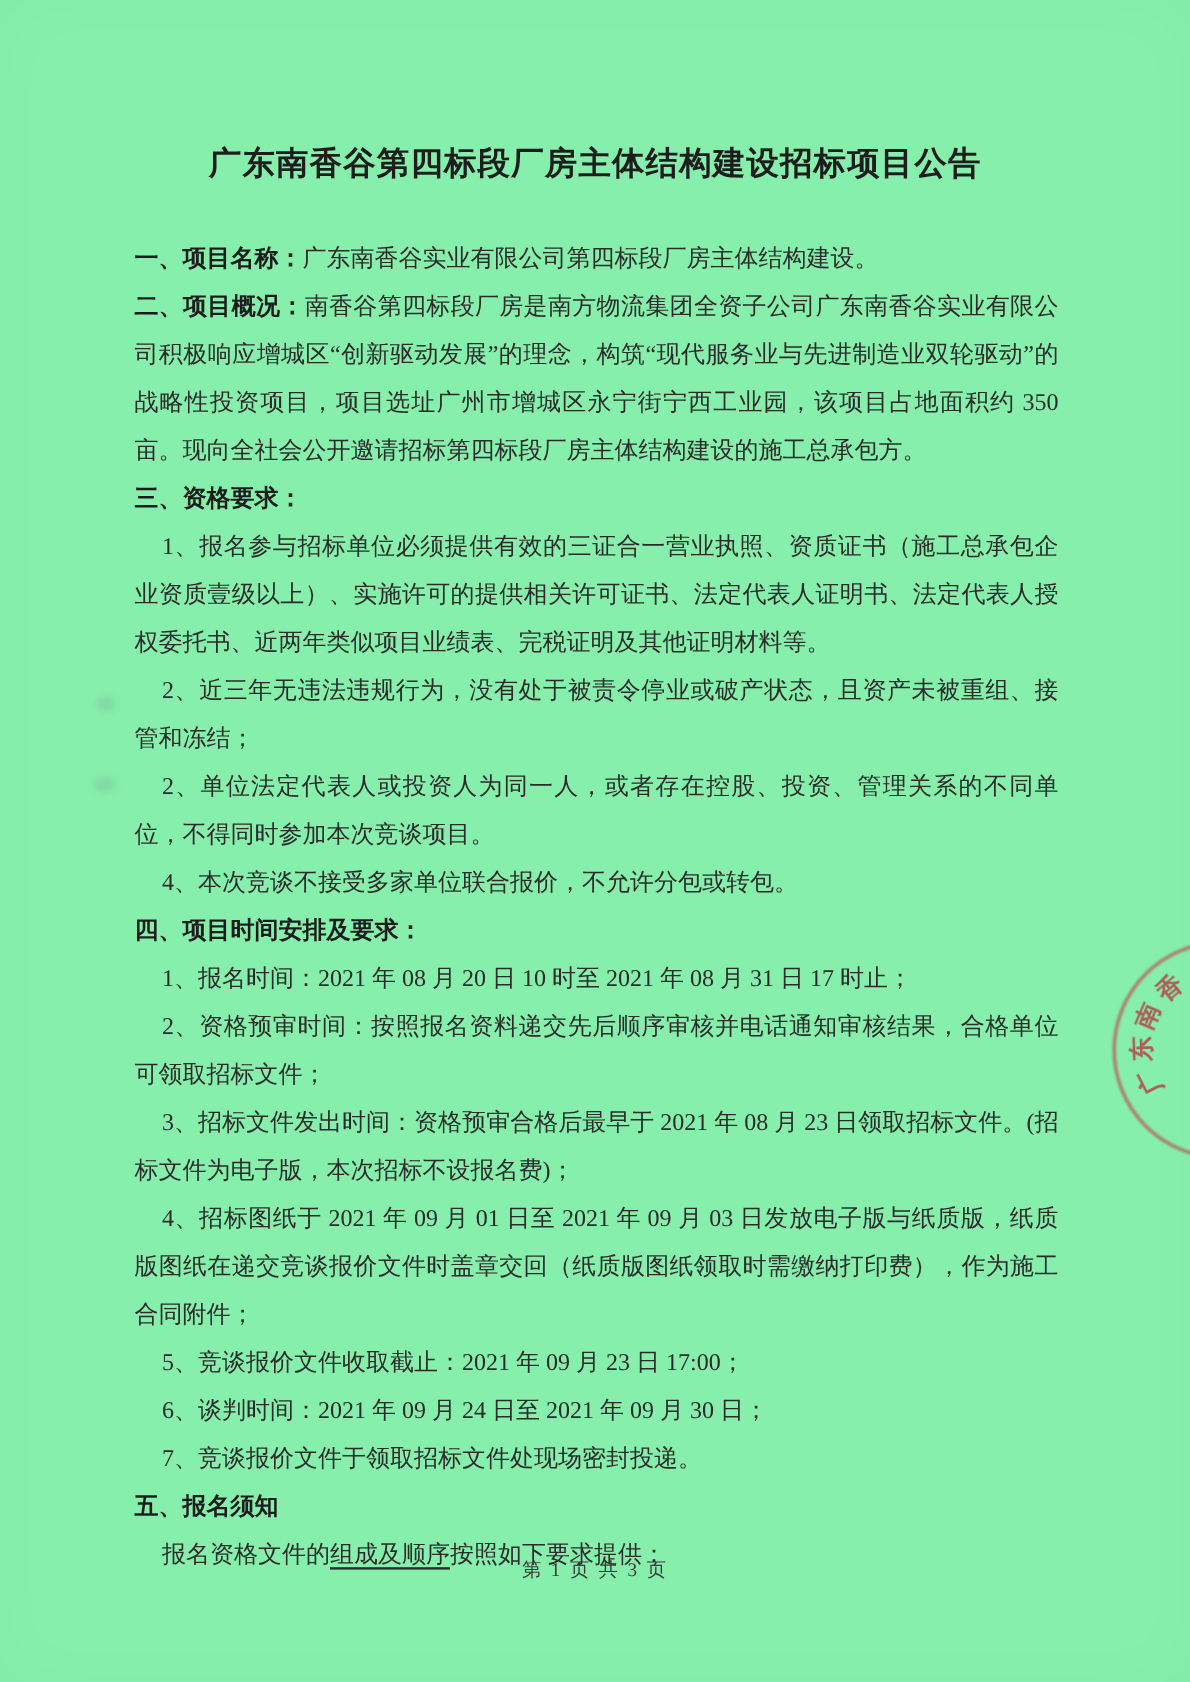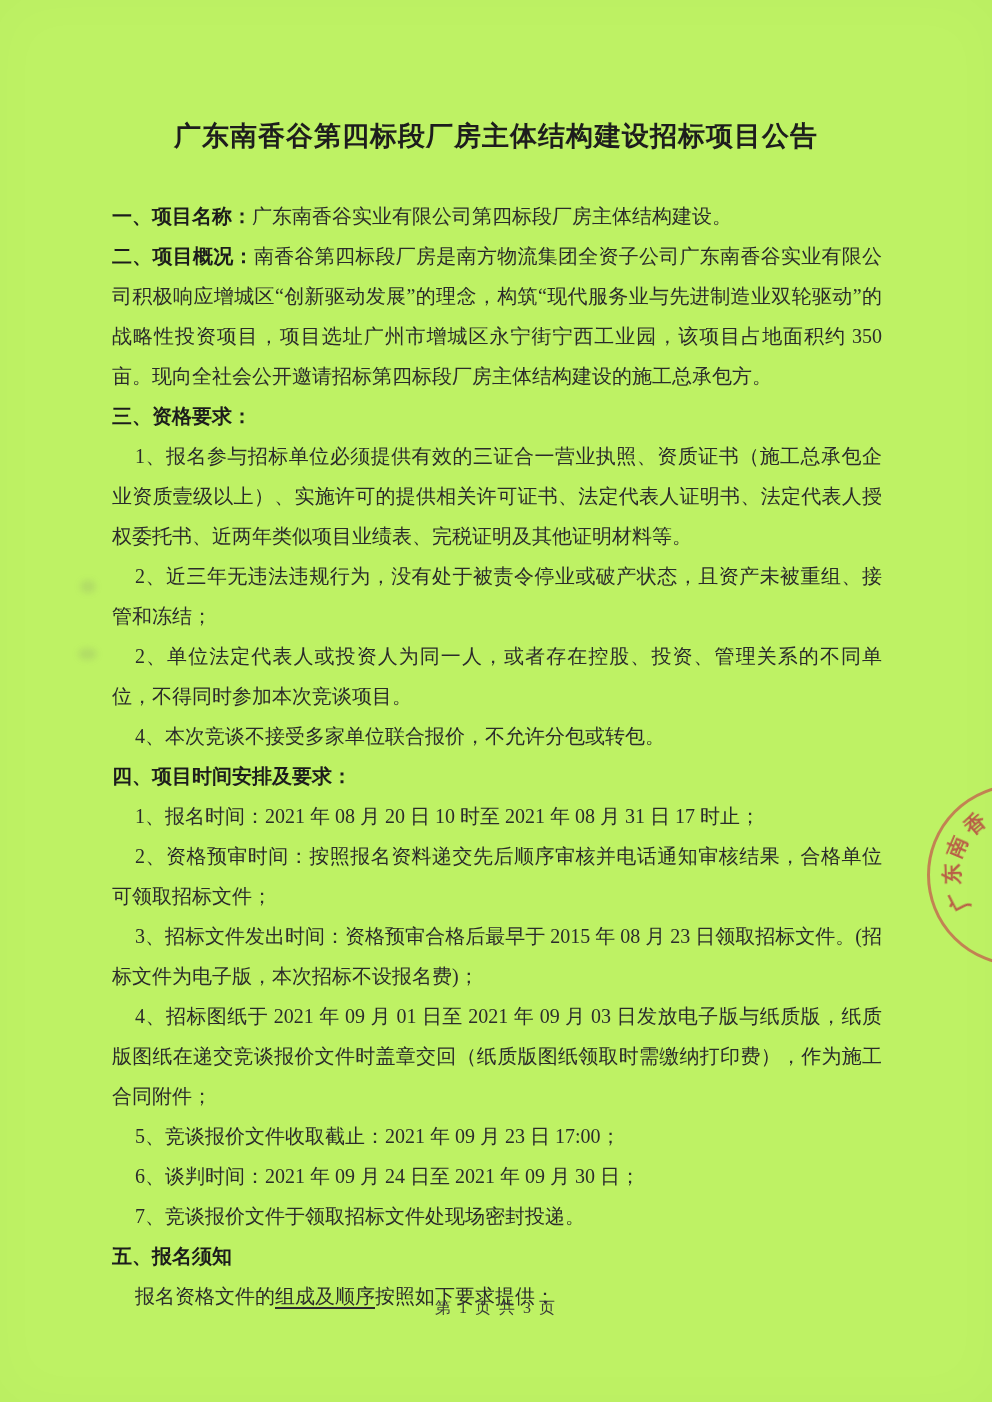--- a/index.html
+++ b/index.html
@@ -4,21 +4,21 @@
 <style>
   html, body {
     margin: 0;
     padding: 0;
     background: #e8e8e8;
   }
   .page {
     position: relative;
     width: 992px;
     height: 1402px;
-    background: #bef264;
+    background: #86efac;
     overflow: hidden;
     font-family: "Liberation Serif", "DejaVu Serif", serif;
     color: #2b2b2b;
     box-shadow: inset 0 0 60px rgba(0,0,0,0.02);
   }
   .doc-title {
     position: absolute;
     top: 100px;
     left: 0;
     width: 100%;
@@ -104,21 +104,21 @@
       <p class="para"><span class="seg-bold">一、项目名称：</span><span>广东南香谷实业有限公司第四标段厂房主体结构建设。</span></p>
       <p class="para"><span class="seg-bold">二、项目概况：</span><span>南香谷第四标段厂房是南方物流集团全资子公司广东南香谷实业有限公司积极响应增城区“创新驱动发展”的理念，构筑“现代服务业与先进制造业双轮驱动”的战略性投资项目，项目选址广州市增城区永宁街宁西工业园，该项目占地面积约 350 亩。现向全社会公开邀请招标第四标段厂房主体结构建设的施工总承包方。</span></p>
       <p class="para"><span class="seg-bold">三、资格要求：</span></p>
       <p class="para indent"><span>1、报名参与招标单位必须提供有效的三证合一营业执照、资质证书（施工总承包企业资质壹级以上）、实施许可的提供相关许可证书、法定代表人证明书、法定代表人授权委托书、近两年类似项目业绩表、完税证明及其他证明材料等。</span></p>
       <p class="para indent"><span>2、近三年无违法违规行为，没有处于被责令停业或破产状态，且资产未被重组、接管和冻结；</span></p>
       <p class="para indent"><span>2、单位法定代表人或投资人为同一人，或者存在控股、投资、管理关系的不同单位，不得同时参加本次竞谈项目。</span></p>
       <p class="para indent"><span>4、本次竞谈不接受多家单位联合报价，不允许分包或转包。</span></p>
       <p class="para"><span class="seg-bold">四、项目时间安排及要求：</span></p>
       <p class="para indent"><span>1、报名时间：2021 年 08 月 20 日 10 时至 2021 年 08 月 31 日 17 时止；</span></p>
       <p class="para indent"><span>2、资格预审时间：按照报名资料递交先后顺序审核并电话通知审核结果，合格单位可领取招标文件；</span></p>
-      <p class="para indent"><span>3、招标文件发出时间：资格预审合格后最早于 2015 年 08 月 23 日领取招标文件。(招标文件为电子版，本次招标不设报名费)；</span></p>
+      <p class="para indent"><span>3、招标文件发出时间：资格预审合格后最早于 2021 年 08 月 23 日领取招标文件。(招标文件为电子版，本次招标不设报名费)；</span></p>
       <p class="para indent"><span>4、招标图纸于 2021 年 09 月 01 日至 2021 年 09 月 03 日发放电子版与纸质版，纸质版图纸在递交竞谈报价文件时盖章交回（纸质版图纸领取时需缴纳打印费），作为施工合同附件；</span></p>
       <p class="para indent"><span>5、竞谈报价文件收取截止：2021 年 09 月 23 日  17:00；</span></p>
       <p class="para indent"><span>6、谈判时间：2021 年 09 月 24 日至 2021 年 09 月 30 日；</span></p>
       <p class="para indent"><span>7、竞谈报价文件于领取招标文件处现场密封投递。</span></p>
       <p class="para"><span class="seg-bold">五、报名须知</span></p>
       <p class="para indent"><span>报名资格文件的</span><span class="seg-underline">组成及顺序</span><span>按照如下要求提供：</span></p>
     </div>
 
   <div class="page-footer">第 1 页 共 3 页</div>
 

